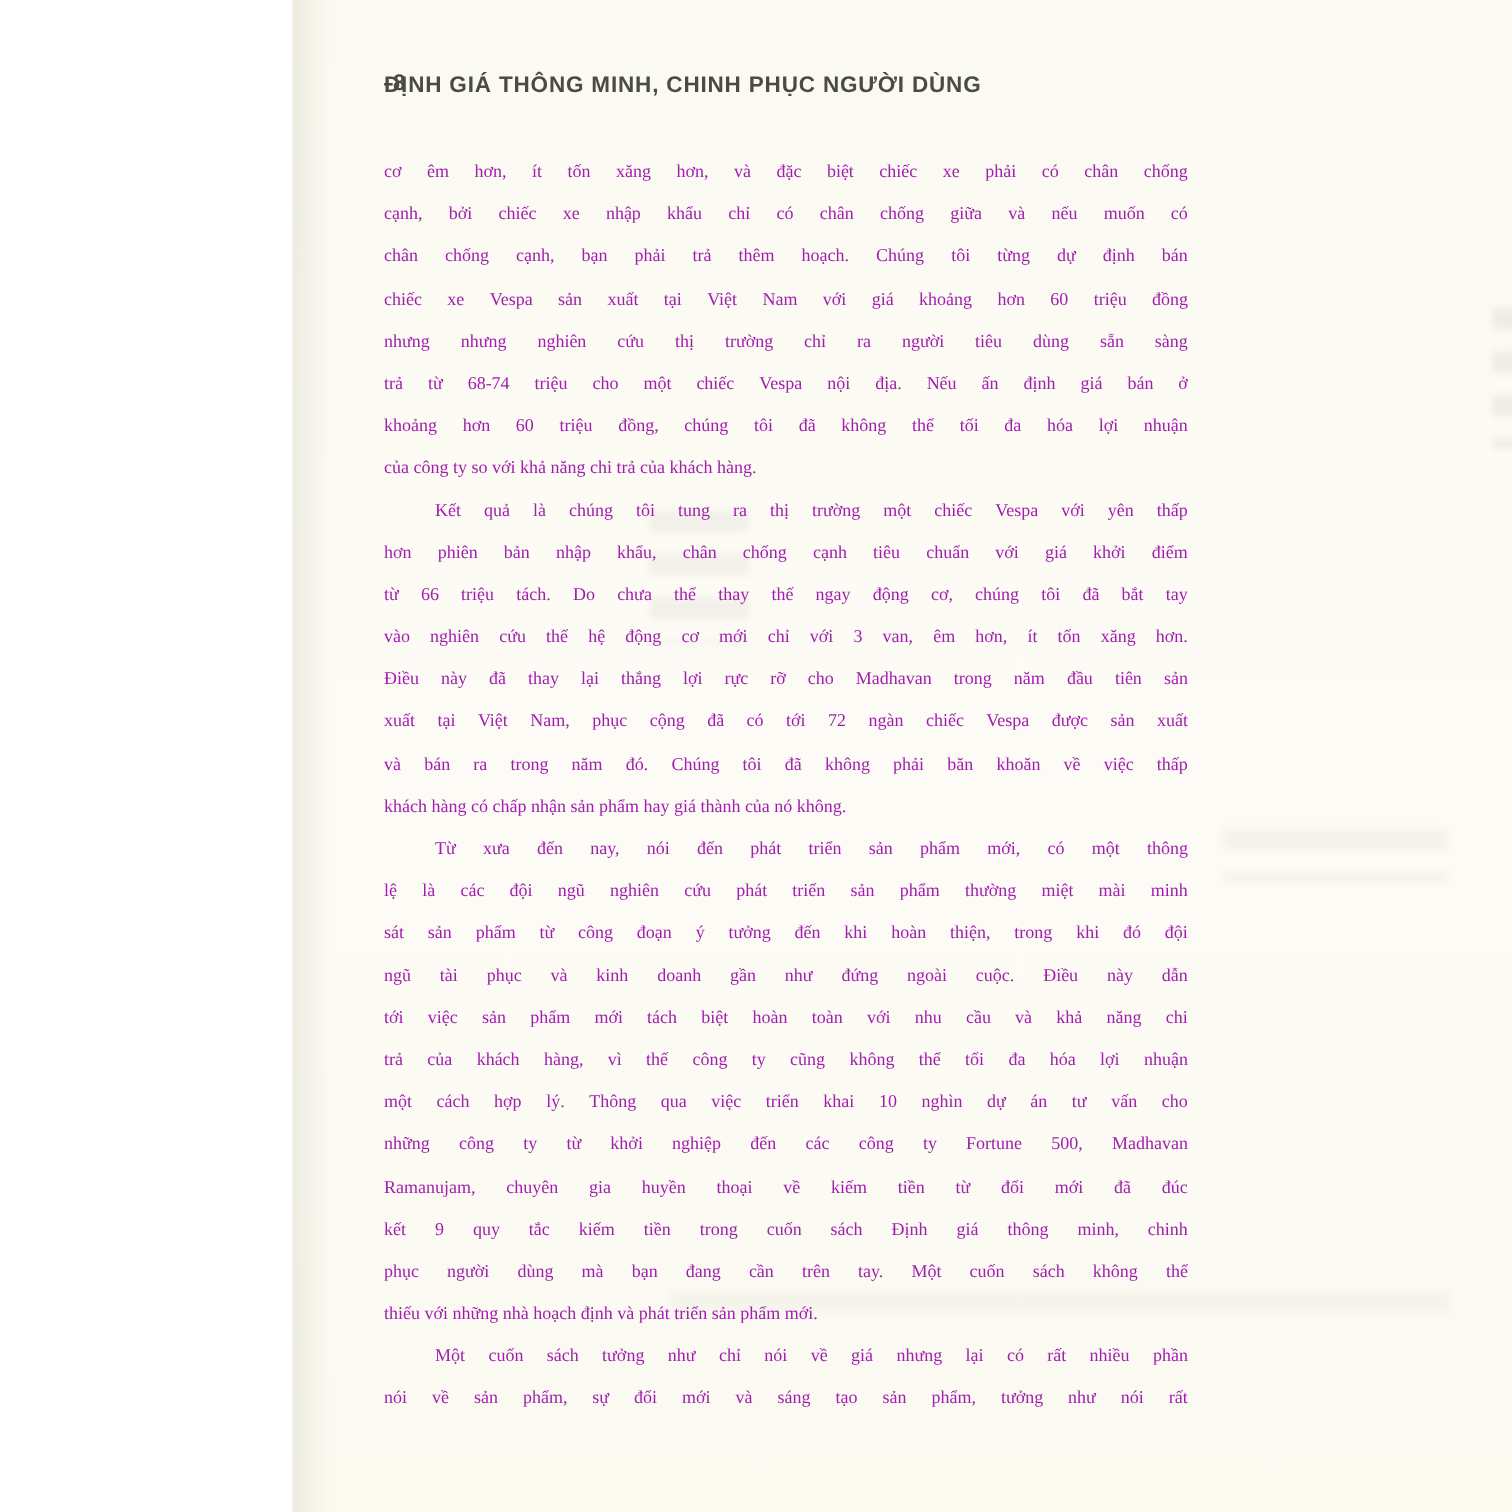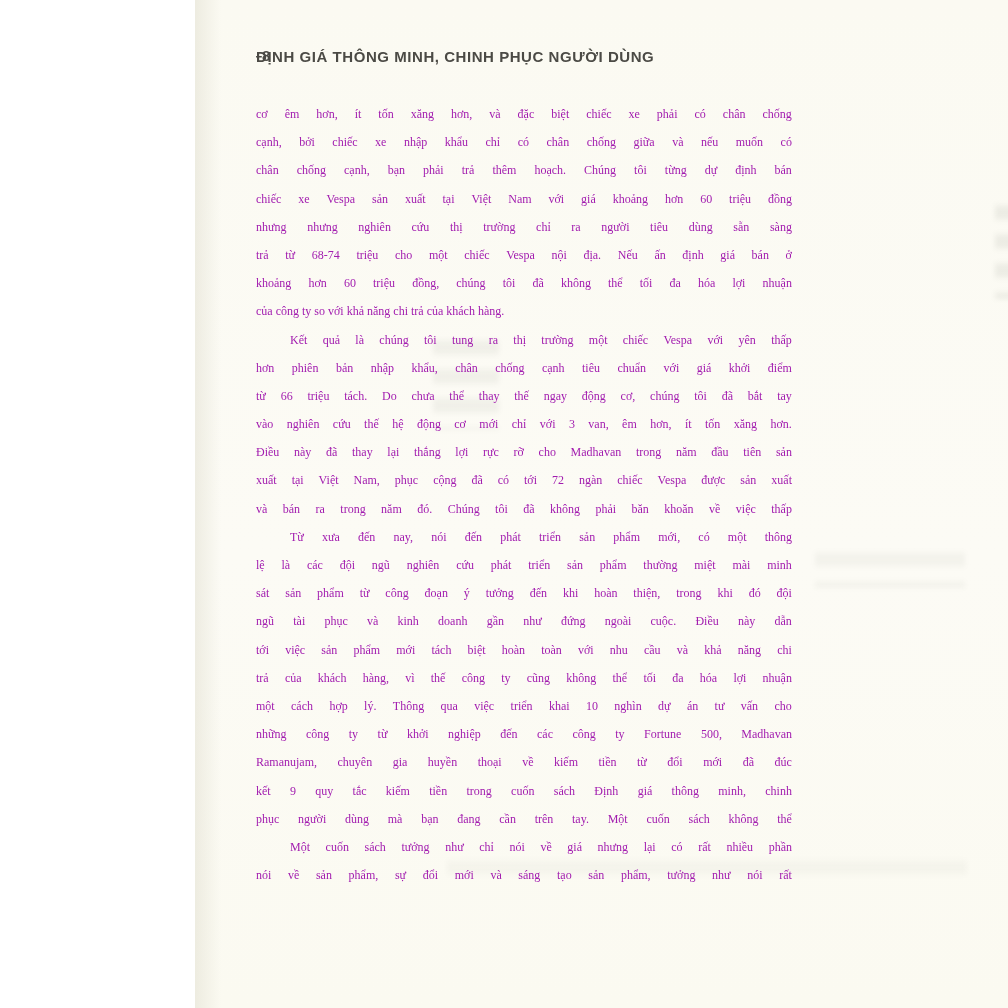--- a/index.html
+++ b/index.html
@@ -115,32 +115,34 @@
         <div class="line plain">của công ty so với khả năng chi trả của khách hàng.</div>
       </div>
       <div class="para indented">
         <div class="line"><span>Kết</span><span>quả</span><span>là</span><span>chúng</span><span>tôi</span><span>tung</span><span>ra</span><span>thị</span><span>trường</span><span>một</span><span>chiếc</span><span>Vespa</span><span>với</span><span>yên</span><span>thấp</span></div>
         <div class="line"><span>hơn</span><span>phiên</span><span>bản</span><span>nhập</span><span>khẩu,</span><span>chân</span><span>chống</span><span>cạnh</span><span>tiêu</span><span>chuẩn</span><span>với</span><span>giá</span><span>khởi</span><span>điểm</span></div>
         <div class="line"><span>từ</span><span>66</span><span>triệu</span><span>tách.</span><span>Do</span><span>chưa</span><span>thể</span><span>thay</span><span>thế</span><span>ngay</span><span>động</span><span>cơ,</span><span>chúng</span><span>tôi</span><span>đã</span><span>bắt</span><span>tay</span></div>
         <div class="line"><span>vào</span><span>nghiên</span><span>cứu</span><span>thế</span><span>hệ</span><span>động</span><span>cơ</span><span>mới</span><span>chỉ</span><span>với</span><span>3</span><span>van,</span><span>êm</span><span>hơn,</span><span>ít</span><span>tốn</span><span>xăng</span><span>hơn.</span></div>
         <div class="line"><span>Điều</span><span>này</span><span>đã</span><span>thay</span><span>lại</span><span>thắng</span><span>lợi</span><span>rực</span><span>rỡ</span><span>cho</span><span>Madhavan</span><span>trong</span><span>năm</span><span>đầu</span><span>tiên</span><span>sản</span></div>
         <div class="line"><span>xuất</span><span>tại</span><span>Việt</span><span>Nam,</span><span>phục</span><span>cộng</span><span>đã</span><span>có</span><span>tới</span><span>72</span><span>ngàn</span><span>chiếc</span><span>Vespa</span><span>được</span><span>sản</span><span>xuất</span></div>
         <div class="line"><span>và</span><span>bán</span><span>ra</span><span>trong</span><span>năm</span><span>đó.</span><span>Chúng</span><span>tôi</span><span>đã</span><span>không</span><span>phải</span><span>băn</span><span>khoăn</span><span>về</span><span>việc</span><span>thấp</span></div>
+        <div class="line plain">khách hàng có chấp nhận sản phẩm hay giá thành của nó không.</div>
       </div>
       <div class="para indented">
         <div class="line"><span>Từ</span><span>xưa</span><span>đến</span><span>nay,</span><span>nói</span><span>đến</span><span>phát</span><span>triển</span><span>sản</span><span>phẩm</span><span>mới,</span><span>có</span><span>một</span><span>thông</span></div>
         <div class="line"><span>lệ</span><span>là</span><span>các</span><span>đội</span><span>ngũ</span><span>nghiên</span><span>cứu</span><span>phát</span><span>triển</span><span>sản</span><span>phẩm</span><span>thường</span><span>miệt</span><span>mài</span><span>minh</span></div>
         <div class="line"><span>sát</span><span>sản</span><span>phẩm</span><span>từ</span><span>công</span><span>đoạn</span><span>ý</span><span>tưởng</span><span>đến</span><span>khi</span><span>hoàn</span><span>thiện,</span><span>trong</span><span>khi</span><span>đó</span><span>đội</span></div>
         <div class="line"><span>ngũ</span><span>tài</span><span>phục</span><span>và</span><span>kinh</span><span>doanh</span><span>gần</span><span>như</span><span>đứng</span><span>ngoài</span><span>cuộc.</span><span>Điều</span><span>này</span><span>dẫn</span></div>
         <div class="line"><span>tới</span><span>việc</span><span>sản</span><span>phẩm</span><span>mới</span><span>tách</span><span>biệt</span><span>hoàn</span><span>toàn</span><span>với</span><span>nhu</span><span>cầu</span><span>và</span><span>khả</span><span>năng</span><span>chi</span></div>
         <div class="line"><span>trả</span><span>của</span><span>khách</span><span>hàng,</span><span>vì</span><span>thế</span><span>công</span><span>ty</span><span>cũng</span><span>không</span><span>thể</span><span>tối</span><span>đa</span><span>hóa</span><span>lợi</span><span>nhuận</span></div>
         <div class="line"><span>một</span><span>cách</span><span>hợp</span><span>lý.</span><span>Thông</span><span>qua</span><span>việc</span><span>triển</span><span>khai</span><span>10</span><span>nghìn</span><span>dự</span><span>án</span><span>tư</span><span>vấn</span><span>cho</span></div>
         <div class="line"><span>những</span><span>công</span><span>ty</span><span>từ</span><span>khởi</span><span>nghiệp</span><span>đến</span><span>các</span><span>công</span><span>ty</span><span>Fortune</span><span>500,</span><span>Madhavan</span></div>
         <div class="line"><span>Ramanujam,</span><span>chuyên</span><span>gia</span><span>huyền</span><span>thoại</span><span>về</span><span>kiếm</span><span>tiền</span><span>từ</span><span>đổi</span><span>mới</span><span>đã</span><span>đúc</span></div>
         <div class="line"><span>kết</span><span>9</span><span>quy</span><span>tắc</span><span>kiếm</span><span>tiền</span><span>trong</span><span>cuốn</span><span>sách</span><span>Định</span><span>giá</span><span>thông</span><span>minh,</span><span>chinh</span></div>
         <div class="line"><span>phục</span><span>người</span><span>dùng</span><span>mà</span><span>bạn</span><span>đang</span><span>cần</span><span>trên</span><span>tay.</span><span>Một</span><span>cuốn</span><span>sách</span><span>không</span><span>thể</span></div>
+        <div class="line plain">thiếu với những nhà hoạch định và phát triển sản phẩm mới.</div>
       </div>
       <div class="para indented">
         <div class="line"><span>Một</span><span>cuốn</span><span>sách</span><span>tưởng</span><span>như</span><span>chỉ</span><span>nói</span><span>về</span><span>giá</span><span>nhưng</span><span>lại</span><span>có</span><span>rất</span><span>nhiều</span><span>phần</span></div>
         <div class="line"><span>nói</span><span>về</span><span>sản</span><span>phẩm,</span><span>sự</span><span>đổi</span><span>mới</span><span>và</span><span>sáng</span><span>tạo</span><span>sản</span><span>phẩm,</span><span>tưởng</span><span>như</span><span>nói</span><span>rất</span></div>
       </div>
     </div>
 </div>
 
 </body></html>

